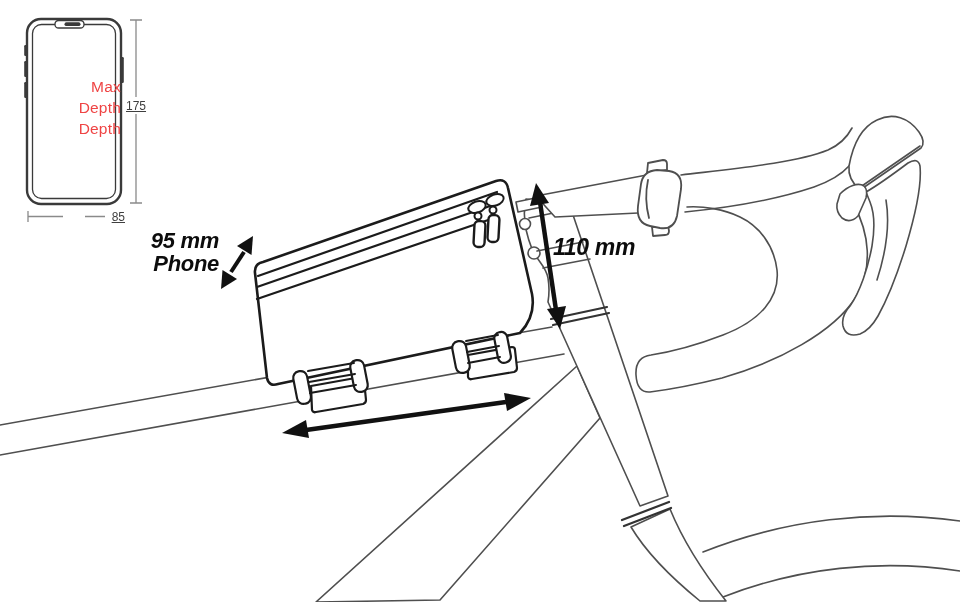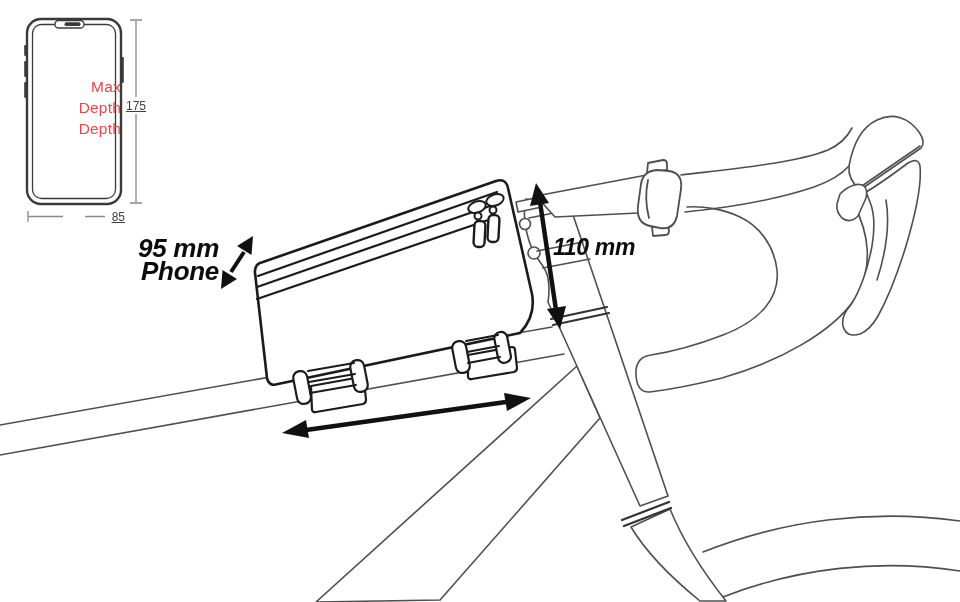--- a/index.html
+++ b/index.html
@@ -10,21 +10,21 @@
   .canvas svg{position:absolute;left:0;top:0;}
   .lbl{position:absolute;color:#0c0c0c;text-align:center;}
   .phone-label{
     left:27px;top:76px;width:94px;text-align:right;
     font-size:15.5px;line-height:21px;color:#ef4444;letter-spacing:.2px;
   }
   .dim-small{font-size:12px;color:#3f3f3f;text-align:right;text-decoration:underline;}
   .dim-175{left:126px;top:99px;width:20px;background:#fff;}
   .dim-85{left:76px;top:210px;width:20px;background:#fff;margin-left:29px;}
   .dim-big{font-weight:bold;font-style:italic;letter-spacing:-.3px;color:#0c0c0c;}
-  .depth-lbl{left:133px;top:229px;width:86px;text-align:right;font-size:26px;line-height:23px;margin-top:8px;}
+  .depth-lbl{left:133px;top:229px;width:86px;text-align:right;font-size:22px;line-height:23px;}
   .stack-lbl{left:553px;top:234px;font-size:23px;}
   .length-lbl{left:380px;top:422px;font-size:24px;}
 </style>
 </head>
 <body>
 
 <div class="canvas">
 
 <svg width="960" height="602" viewBox="0 0 960 602">
 

